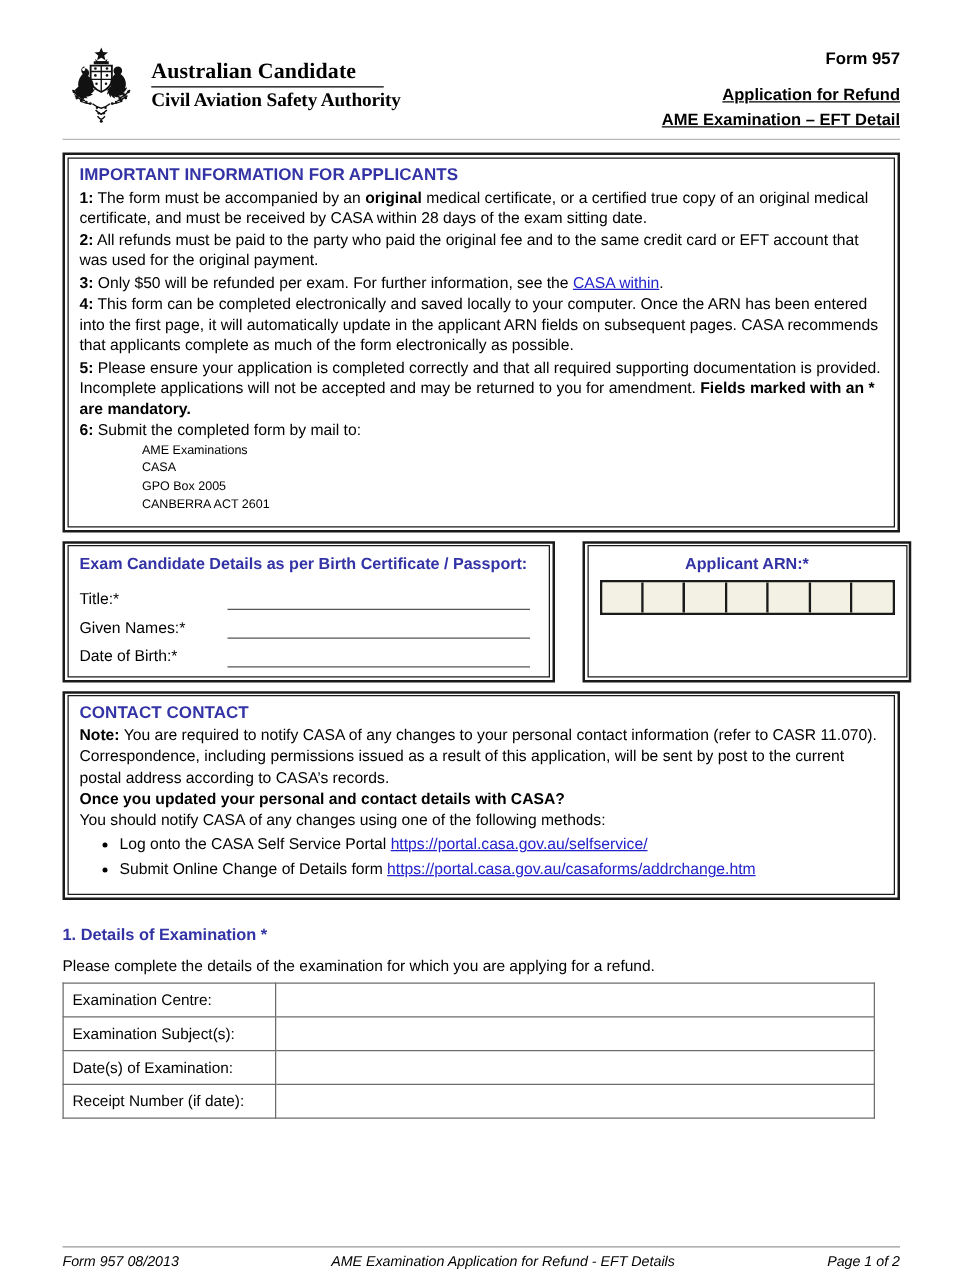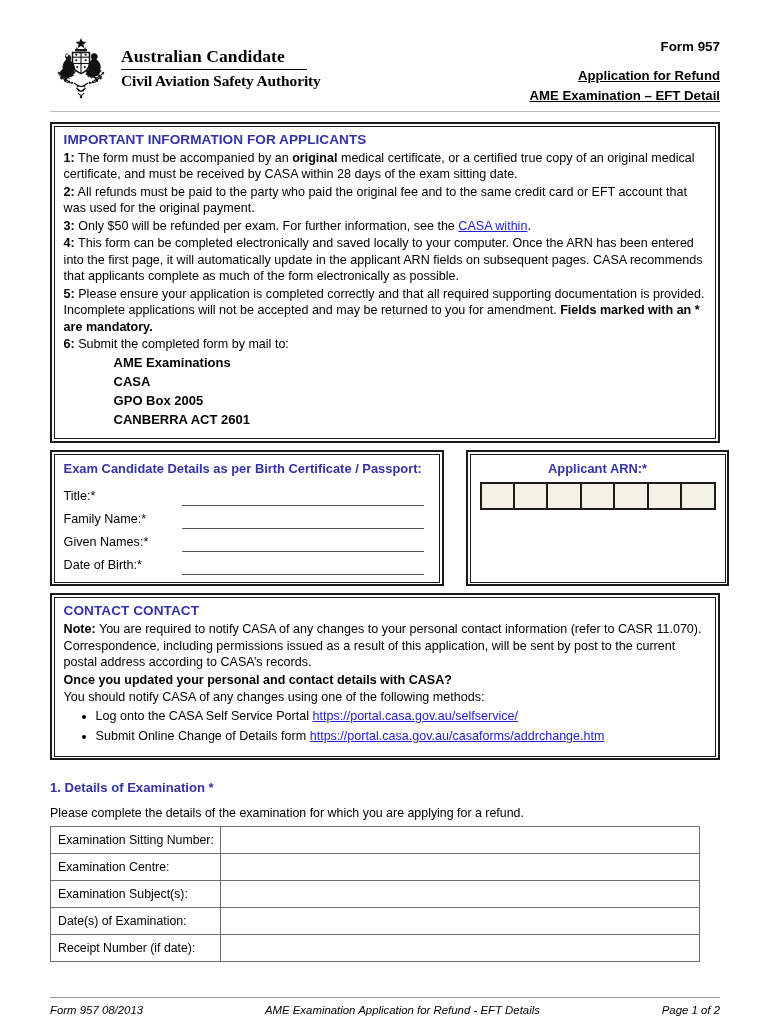--- a/index.html
+++ b/index.html
@@ -124,24 +124,23 @@
     margin: 0 0 0.5px 0;
     text-align: left;
   }
   .para b { font-weight: bold; }
   .num { font-weight: bold; }
   a.link, .link {
     color: #2222cc;
     text-decoration: underline;
   }
   .addr {
-    font-size: 13px;
+    font-size: 10px;
     line-height: 1.46;
     margin-left: 50px;
-    font-weight: bold;
   }
 
   
   .cand-wrap {
     margin-top: 7px;
     display: flex;
     gap: 22px;
     align-items: stretch;
   }
   .cand-left {
@@ -398,24 +397,20 @@
     <div class="dblbox cand-left">
      <div class="dblbox-inner">
       <div class="cand-inner">
         <div class="cand-title">Exam Candidate Details as per Birth Certificate / Passport:</div>
 
         <div class="field-row">
           <span class="field-label">Title:*</span>
           <span class="field-line"></span>
         </div>
         <div class="field-row">
-          <span class="field-label">Family Name:*</span>
-          <span class="field-line"></span>
-        </div>
-        <div class="field-row">
           <span class="field-label">Given Names:*</span>
           <span class="field-line"></span>
         </div>
         <div class="field-row">
           <span class="field-label">Date of Birth:*</span>
           <span class="field-line"></span>
         </div>
       </div>
      </div>
     </div>
@@ -451,24 +446,20 @@
       </ul>
     </div>
    </div>
   </div>
 
   <div class="section-head">1. Details of Examination *</div>
   <div class="section-sub">Please complete the details of the examination for which you are applying for a refund.</div>
 
   <table class="exam">
     <tbody>
-      <tr>
-        <td class="lbl">Examination Sitting Number:</td>
-        <td></td>
-      </tr>
       <tr>
         <td class="lbl">Examination Centre:</td>
         <td></td>
       </tr>
       <tr>
         <td class="lbl">Examination Subject(s):</td>
         <td></td>
       </tr>
       <tr>
         <td class="lbl">Date(s) of Examination:</td>

